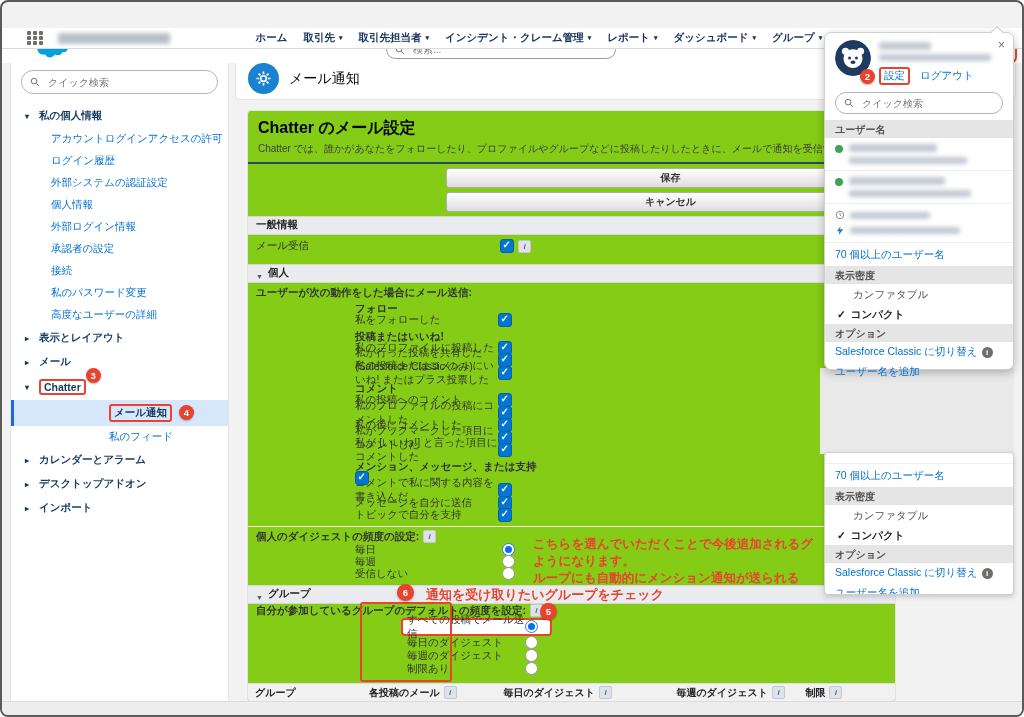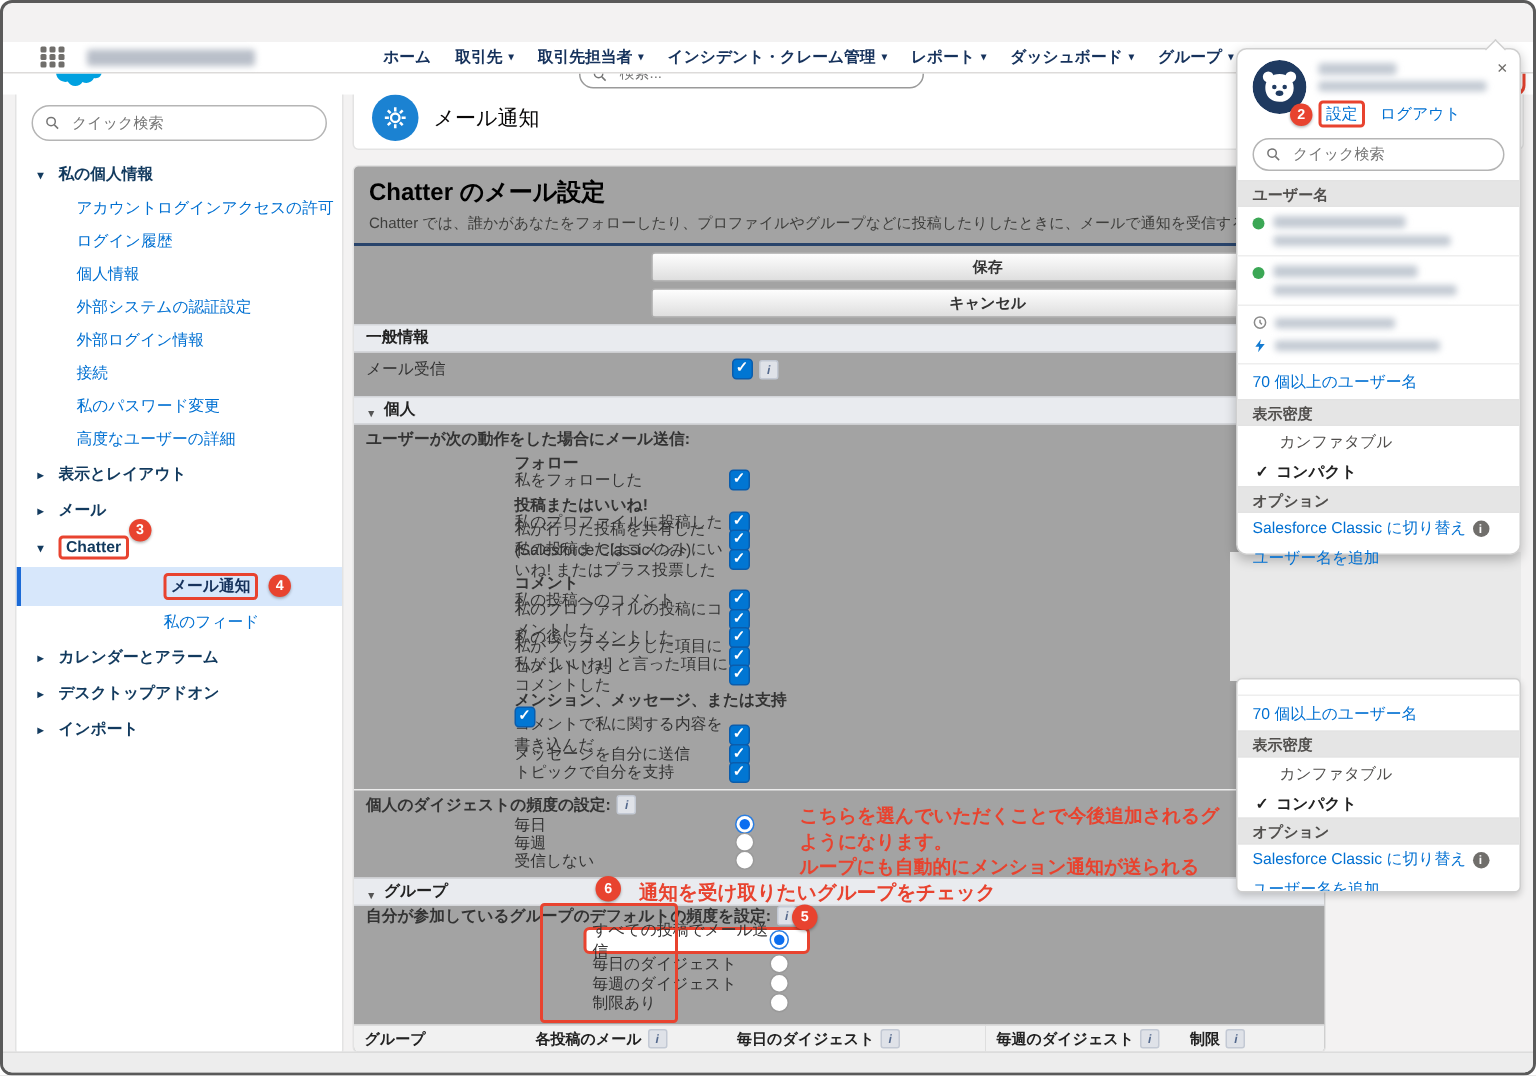--- a/index.html
+++ b/index.html
@@ -43,21 +43,21 @@
   .tree-child.deep{padding-left:98px;}
   .tree-child.selected{background:#d7e7fb;border-left:3px solid #1b6ad6;padding-left:95px;color:#16325c;font-weight:bold;}
   .red-outline{border:2px solid #e8432f;border-radius:3px;padding:0 3px;position:relative;display:inline-block;}
   
   .main-header-card{position:absolute;left:233px;top:55px;width:781px;height:43px;background:#fff;
     border:1px solid #e3e3e3;border-radius:4px;display:flex;align-items:center;gap:10px;
     padding-left:12px;box-sizing:border-box;z-index:1;}
   .gear-avatar{width:31px;height:31px;border-radius:50%;background:#1b82d2;display:flex;
     align-items:center;justify-content:center;}
   .mh-label{font-size:14px;color:#080707;}
-  .content-card{position:absolute;left:233px;top:108px;width:649px;height:592px;background:#a3a3a3;
+  .content-card{position:absolute;left:245px;top:108px;width:649px;height:592px;background:#84cc16;
     border:1px solid #e3e3e3;border-radius:4px;font-size:10.5px;color:#333;overflow:hidden;
     box-sizing:border-box;z-index:1;}
   .page-title{font-size:16px;font-weight:bold;color:#000;padding:7px 10px 3px;}
   .page-desc{font-size:10px;color:#3e3e3c;padding:0 10px 6px;white-space:nowrap;overflow:hidden;}
   .navy-rule{height:2px;background:#29446b;}
   .btn-row{display:flex;gap:4px;padding:4px 0;}
   .btn-row.top{padding-left:198px;flex-direction:column;}
   .btn{font-size:10px;font-weight:bold;color:#333;background:linear-gradient(#fefefe,#dedede);
     border:1px solid #adadad;border-radius:3px;padding:2px 8px;cursor:pointer;
     font-family:"Liberation Sans",sans-serif;}
@@ -265,23 +265,24 @@
         </svg>
       <input placeholder="クイック検索" style="">
     </div>
     <div class="tree" id="tree">
         <div class="tree-section">
           <span class="tchev">▾</span>
           <span>私の個人情報</span>
         </div>
         <div class="tree-child">アカウントログインアクセスの許可</div>
         <div class="tree-child">ログイン履歴</div>
+        <div class="tree-child">外部システムの認証設定</div>
         <div class="tree-child">個人情報</div>
-        <div class="tree-child">外部システムの認証設定</div>
         <div class="tree-child">外部ログイン情報</div>
+        <div class="tree-child">承認者の設定</div>
         <div class="tree-child">接続</div>
         <div class="tree-child">私のパスワード変更</div>
         <div class="tree-child">高度なユーザーの詳細</div>
         <div class="tree-section">
           <span class="tchev">▸</span>
           <span>表示とレイアウト</span>
         </div>
         <div class="tree-section">
           <span class="tchev">▸</span>
           <span>メール</span>

